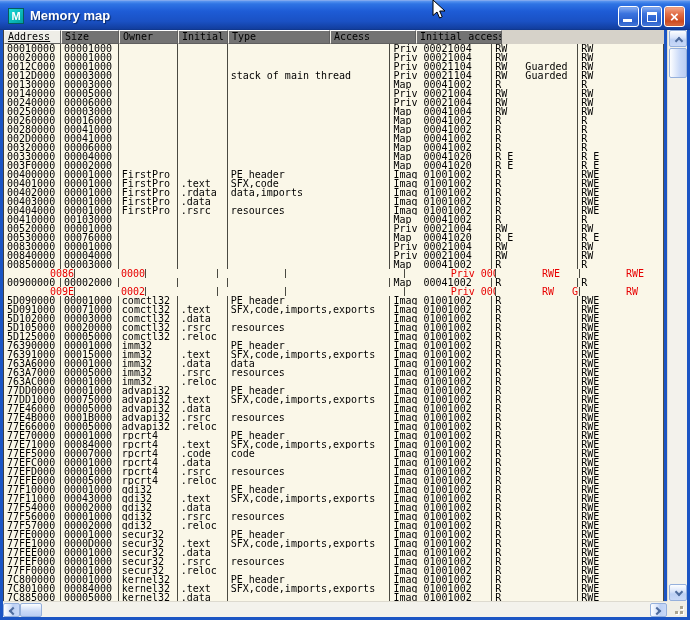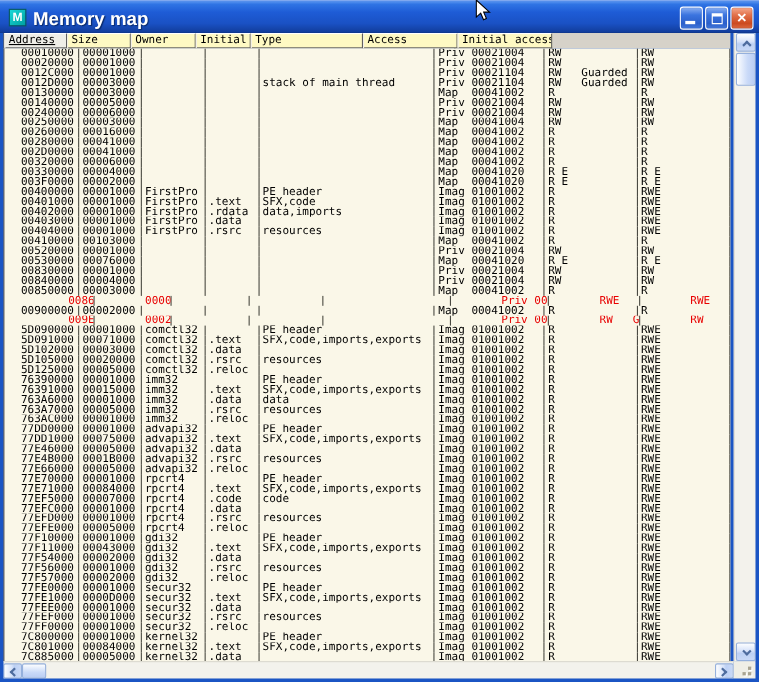--- a/index.html
+++ b/index.html
@@ -16,21 +16,21 @@
     border-top:1px solid #7FA8EF;
   }
   .app-icon{
     position:absolute;left:8px;top:7px;width:16px;height:16px;
     background:linear-gradient(135deg,#19D8D8,#00A0A0);
     border:1px solid #065C5C;color:#FFFFFF;font-family:"Liberation Sans",sans-serif;
     font-weight:bold;font-size:11px;line-height:14px;text-align:center;
   }
   .window-title{
     position:absolute;left:30px;top:7px;color:#FFFFFF;
-    font-family:"Liberation Sans",sans-serif;font-weight:bold;font-size:17px;
+    font-family:"Liberation Sans",sans-serif;font-weight:bold;font-size:13px;
     text-shadow:1px 1px 1px #0A2A6A;white-space:nowrap;
   }
   .caption-buttons{position:absolute;right:5px;top:5px;display:flex;gap:2px;}
   .cap-btn{
     width:21px;height:21px;border:1px solid #FFFFFF;border-radius:3px;position:relative;
     background:linear-gradient(180deg,#8BB0F2 0%,#3B74DF 35%,#2B5FCB 75%,#4478DA 100%);
     box-shadow:inset 0 0 1px #1D48A8;
   }
   .cap-btn.close{
     background:linear-gradient(180deg,#F5A98C 0%,#E2714A 35%,#CC4A20 75%,#DA6A42 100%);
@@ -39,30 +39,30 @@
   .glyph-min{position:absolute;left:4px;bottom:4px;width:9px;height:3px;background:#FFFFFF;}
   .glyph-max{position:absolute;left:5px;top:5px;width:10px;height:10px;border:1px solid #FFFFFF;border-top:3px solid #FFFFFF;}
   .glyph-close{position:absolute;left:0;top:0;width:19px;height:19px;color:#FFFFFF;
     font-family:"Liberation Sans",sans-serif;font-weight:bold;font-size:15px;line-height:19px;text-align:center;}
   
   .header-row{
     position:absolute;left:3px;top:30px;width:661px;height:14px;display:flex;
     background:#D6D2C9;border-left:1px solid #404040;
   }
   .hcell{
-    height:14px;background:#fef9c3;color:#000000;
+    height:14px;background:#737373;color:#000000;
     font-size:10px;line-height:12px;padding-left:3px;white-space:pre;overflow:hidden;
     border-top:1px solid #FFFFFF;border-left:1px solid #F2EFE8;
     border-right:1px solid #5F5F5F;border-bottom:1px solid #5F5F5F;
   }
   .hcell.sorted{background:#EEEDE7;text-decoration:underline;}
   
   .table-body{
     position:absolute;left:3px;top:44px;width:661px;height:557px;
-    background:#FAF7E8;overflow:hidden;border-left:1px solid #404040;padding-left:12px;
+    background:#FAF7E8;overflow:hidden;border-left:1px solid #404040;
   }
   .row{display:flex;height:9px;}
   .cell{
     height:9px;padding-left:3px;font-size:10px;line-height:9px;color:#000000;
     white-space:pre;overflow:hidden;border-right:1px solid #4A4A42;
   }
   .row.red .cell{color:#E80000;margin-left:43px;}
   .col-address{width:57px;}
   .col-size{width:58px;}
   .col-owner{width:59px;}

